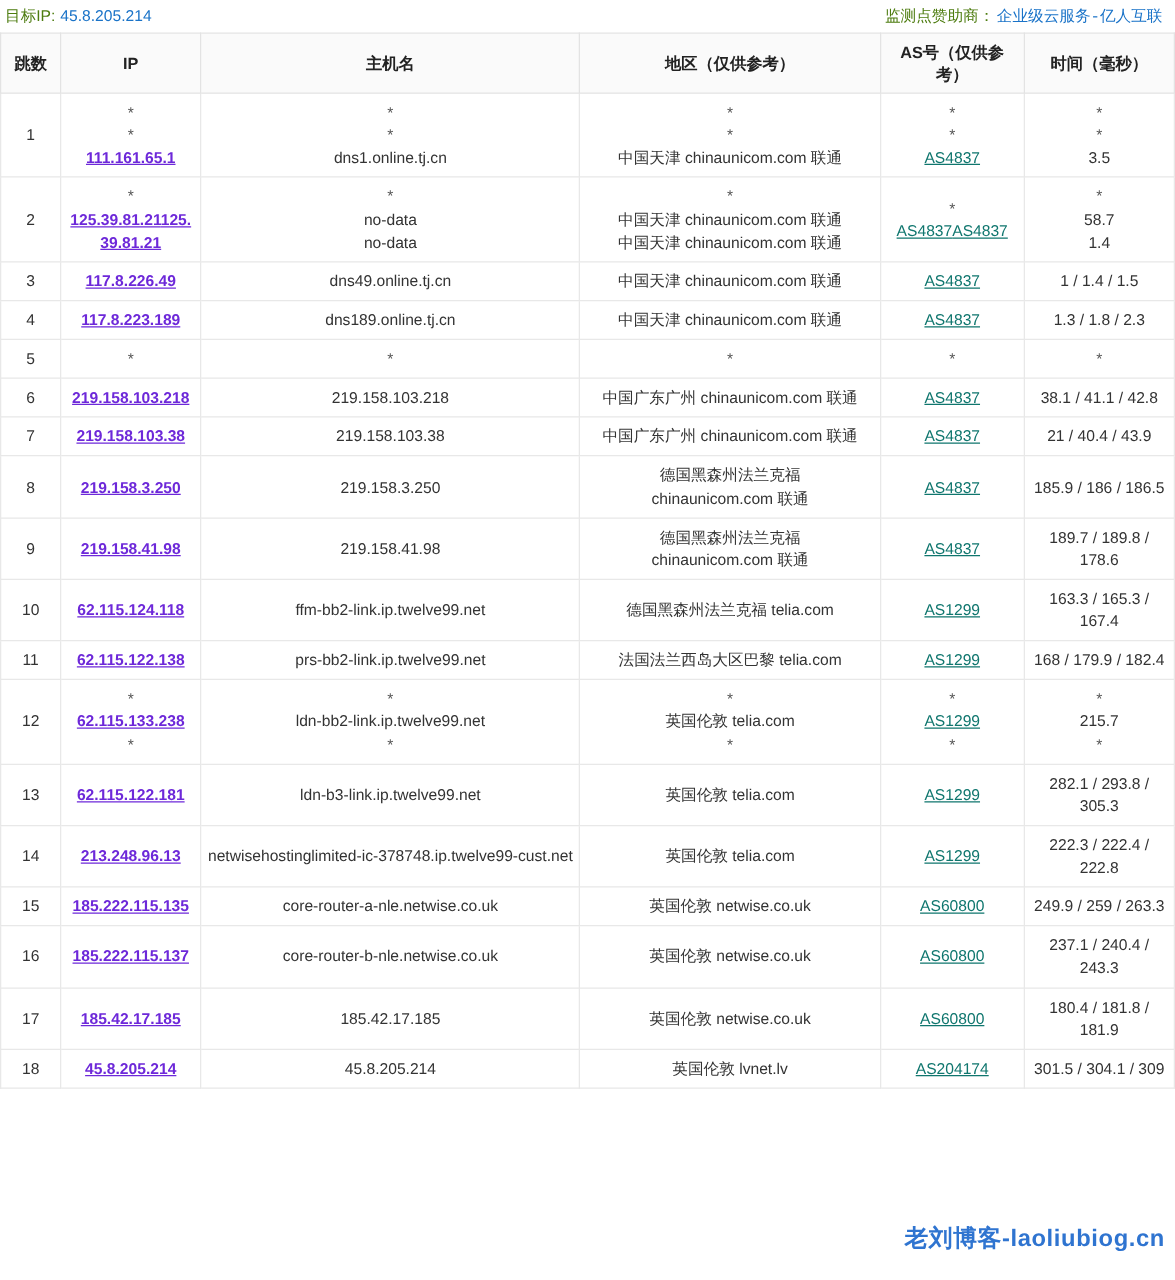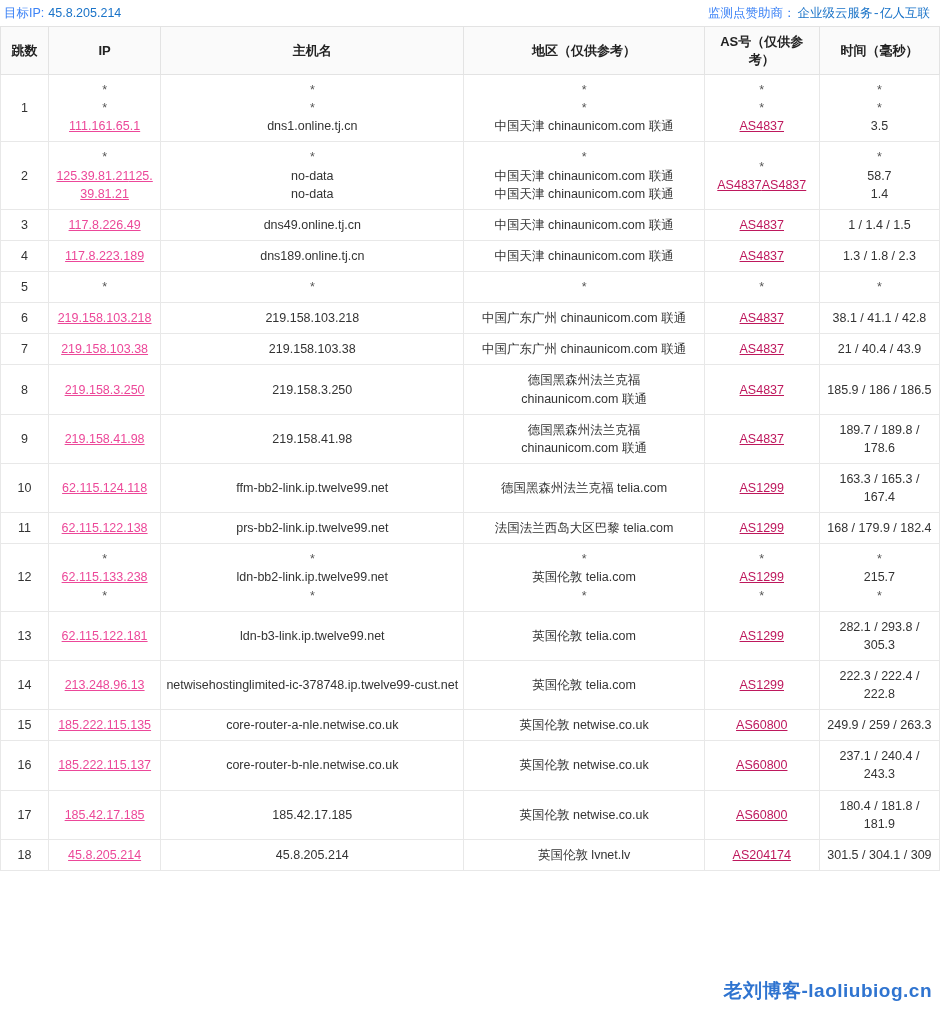--- a/index.html
+++ b/index.html
@@ -22,21 +22,21 @@
     height: 26px;
     display: flex;
     align-items: center;
     justify-content: space-between;
     padding: 0 10px 0 4px;
     font-size: 12.5px;
     color: #333;
   }
   .topbar .left { display: flex; align-items: baseline; gap: 4px; }
   .topbar .right { display: flex; align-items: baseline; gap: 2px; font-family: Liberation Mono, monospace; }
-  .label-muted { color: #3b82f6; }
+  .label-muted { color: #4d7c0f; }
   .link-blue { color: #1a73c8; text-decoration: none; }
 
   
   table.trace {
     width: 940px;
     border-collapse: collapse;
     table-layout: fixed;
     font-size: 12.5px;
     color: #333;
   }
@@ -62,23 +62,23 @@
   }
   .c-hop   { width: 48px; }
   .c-ip    { width: 112px; }
   .c-host  { width: 303px; }
   .c-geo   { width: 240px; }
   .c-as    { width: 115px; }
   .c-time  { width: 120px; }
 
   .cell-lines { display: block; }
   .cell-lines span { display: block; }
-  .ipv { color: #ec4899; }
+  .ipv { color: #6d28d9; font-weight: bold; }
   .star { color: #555; }
-  .asn { color: #be185d; }
+  .asn { color: #0f766e; }
 
   
   .watermark {
     position: absolute;
     right: 8px;
     bottom: 20px;
     font-size: 19px;
     font-weight: bold;
     color: #2f74d0;
     letter-spacing: 0.5px;

